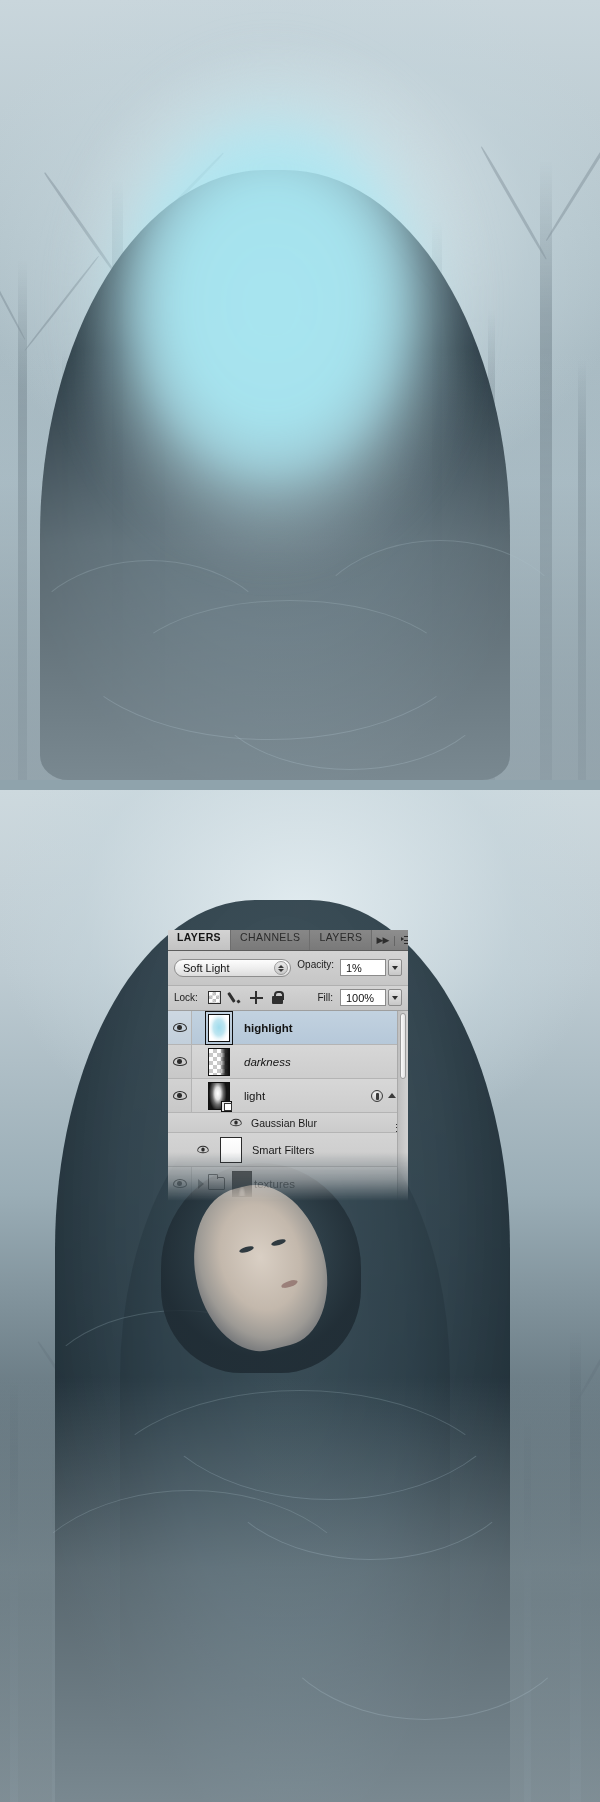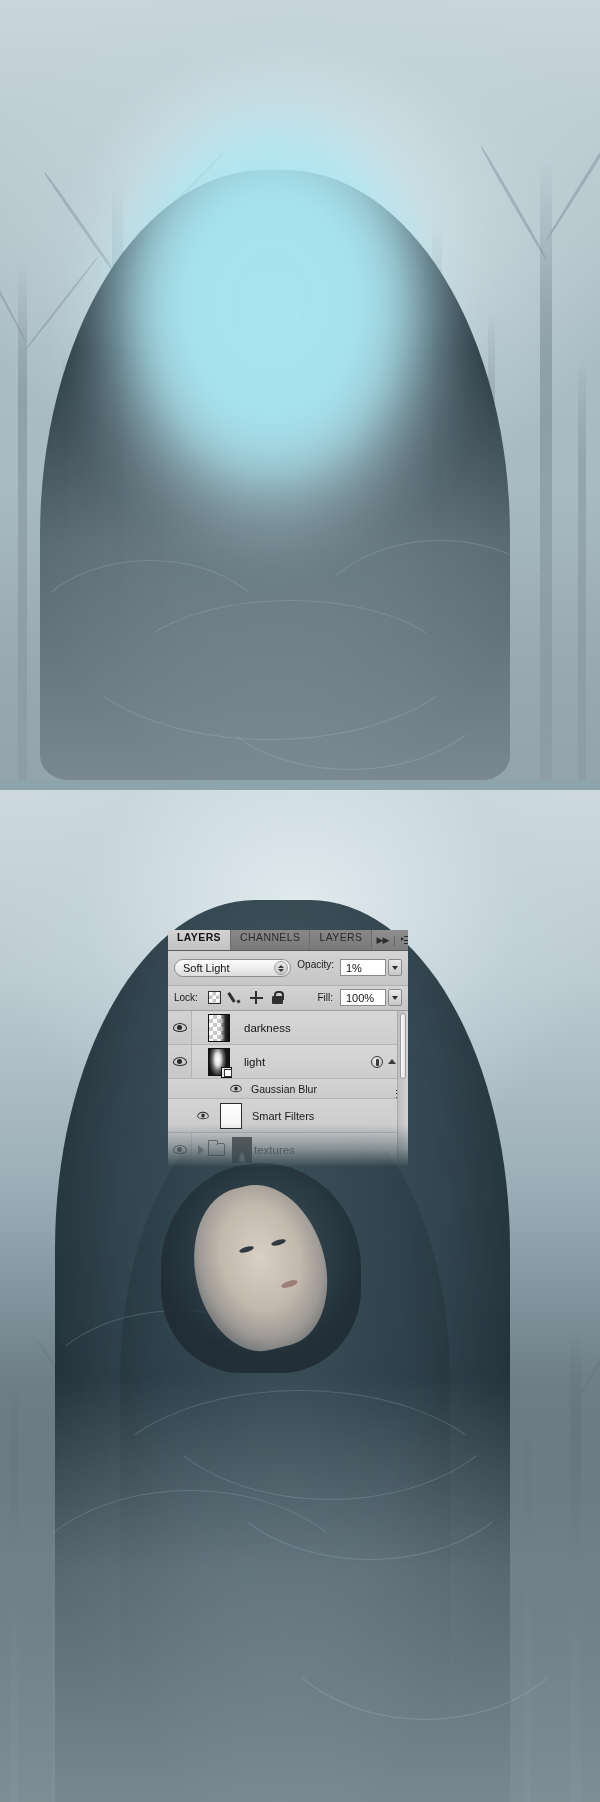--- a/index.html
+++ b/index.html
@@ -531,27 +531,34 @@
         <span class="num-field">100%</span>
         <span class="num-arrow">
             <span class="tri"></span>
           </span>
       </span>
     </div>
 
     <div class="ps-list">
 
 
+      <div class="layer-row selected">
+        <span class="eye-cell">
+          <span class="eye-ico"></span>
+        </span>
+        <span class="thumb highlight-thumb" style="margin-left:16px;"></span>
+        <span class="layer-name bold" style="margin-left:14px;">highlight</span>
+      </div>
 
       <div class="layer-row">
         <span class="eye-cell">
           <span class="eye-ico"></span>
         </span>
         <span class="thumb checker" style="margin-left:16px;"></span>
-        <span class="layer-name" style="margin-left:14px;">darkness</span>
+        <span class="layer-name" style="margin-left:14px;font-style:italic;">darkness</span>
       </div>
 
       <div class="layer-row">
         <span class="eye-cell">
           <span class="eye-ico"></span>
         </span>
         <span class="thumb light-thumb" style="margin-left:16px;">
           <span class="smart-badge"></span>
         </span>
         <span class="layer-name" style="margin-left:14px;">light</span>

